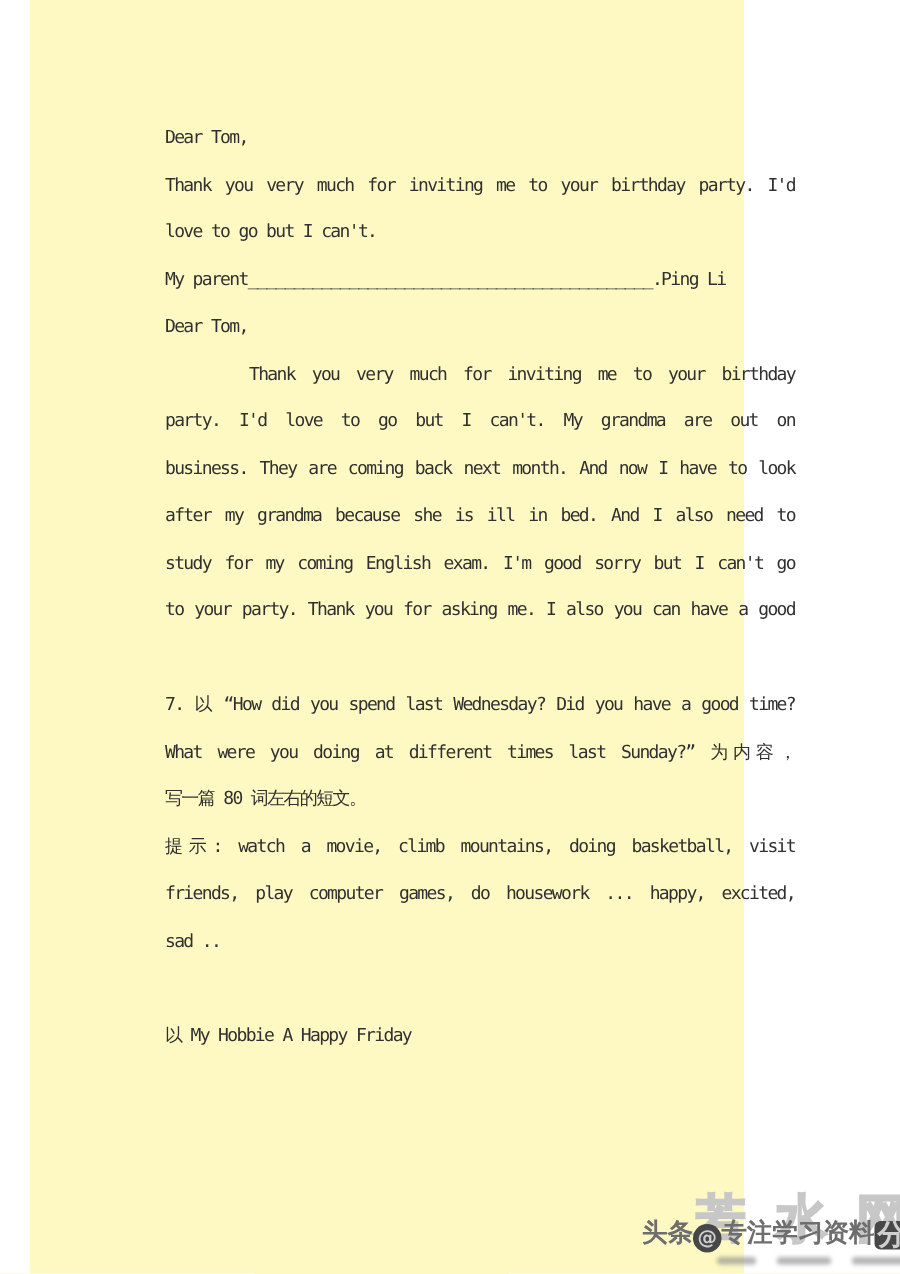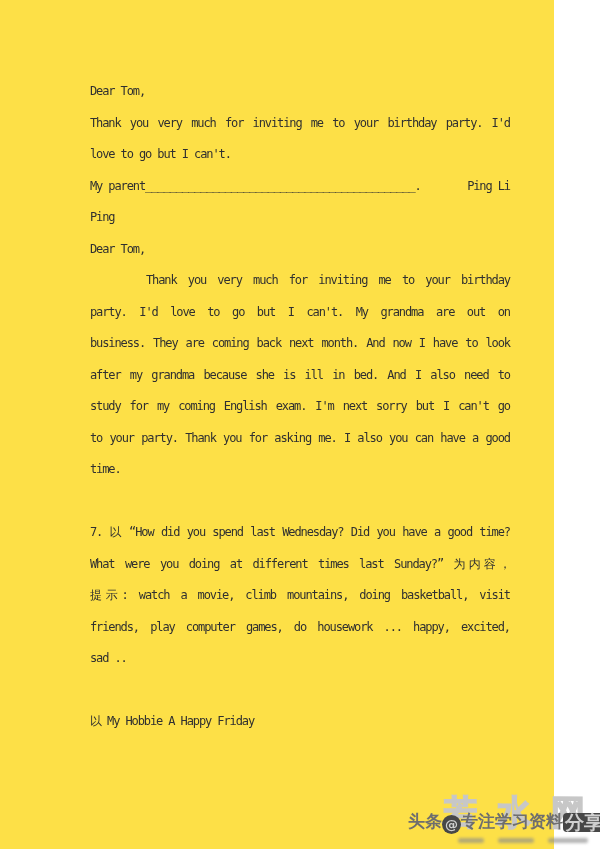--- a/index.html
+++ b/index.html
@@ -6,23 +6,24 @@
   html, body { width: 600px; height: 849px; }
   body {
     background: #ffffff;
     font-family: "DejaVu Sans Mono", "Liberation Mono", monospace;
     color: #303030;
     overflow: hidden;
     position: relative;
   }
   .page {
     position: relative;
-    width: 554px;
+    width: 476px;
     height: 849px;
-    background: #fde047;
+    background: #fef9c3;
+    margin-left: 20px;
   }
   .content {
     position: absolute;
     top: 76px;
     left: 0;
     width: 600px;
     padding: 0 90px;
   }
   .line {
     font-size: 12px;
@@ -34,21 +35,20 @@
   }
   .just {
     white-space: normal;
     text-align: justify;
     text-align-last: justify;
   }
   .indent { text-indent: 56px; }
   .blank { height: 31.5px; }
   .flexline {
     display: flex;
-    justify-content: space-between;
     align-items: baseline;
   }
 
   
   .watermark {
     position: absolute;
     left: 400px;
     top: 782px;
     width: 200px;
     height: 67px;
@@ -121,35 +121,34 @@
 <div class="page">
   <div class="content">
 
     <div class="line">Dear Tom,</div>
     <div class="line just">Thank you very much for inviting me to your birthday party. I'd</div>
     <div class="line">love to go but I can't.</div>
     <div class="line flexline">
       <span>My parent____________________________________________.</span>
       <span>Ping Li</span>
     </div>
-    <div class="line">Ping</div>
 
     <div class="line">Dear Tom,</div>
     <div class="line just indent">Thank you very much for inviting me to your birthday</div>
     <div class="line just">party. I'd love to go but I can't. My grandma are out on</div>
     <div class="line just">business. They are coming back next month. And now I have to look</div>
     <div class="line just">after my grandma because she is ill in bed. And I also need to</div>
-    <div class="line just">study for my coming English exam. I'm next sorry but I can't go</div>
+    <div class="line just">study for my coming English exam. I'm good sorry but I can't go</div>
     <div class="line just">to your party. Thank you for asking me. I also you can have a good</div>
-    <div class="line">time.</div>
 
     <div class="line blank"></div>
 
     <div class="line just">7. 以 “How did you spend last Wednesday? Did you have a good time?</div>
     <div class="line just">What were you doing at different times last Sunday?” 为内容，</div>
+    <div class="line">写一篇 80 词左右的短文。</div>
     <div class="line just">提示: watch a movie, climb mountains, doing basketball, visit</div>
     <div class="line just">friends, play computer games, do housework ... happy, excited,</div>
     <div class="line">sad ..</div>
 
     <div class="line blank"></div>
 
     <div class="line">以 My Hobbie A Happy Friday</div>
   </div>
 
   <div class="watermark">

